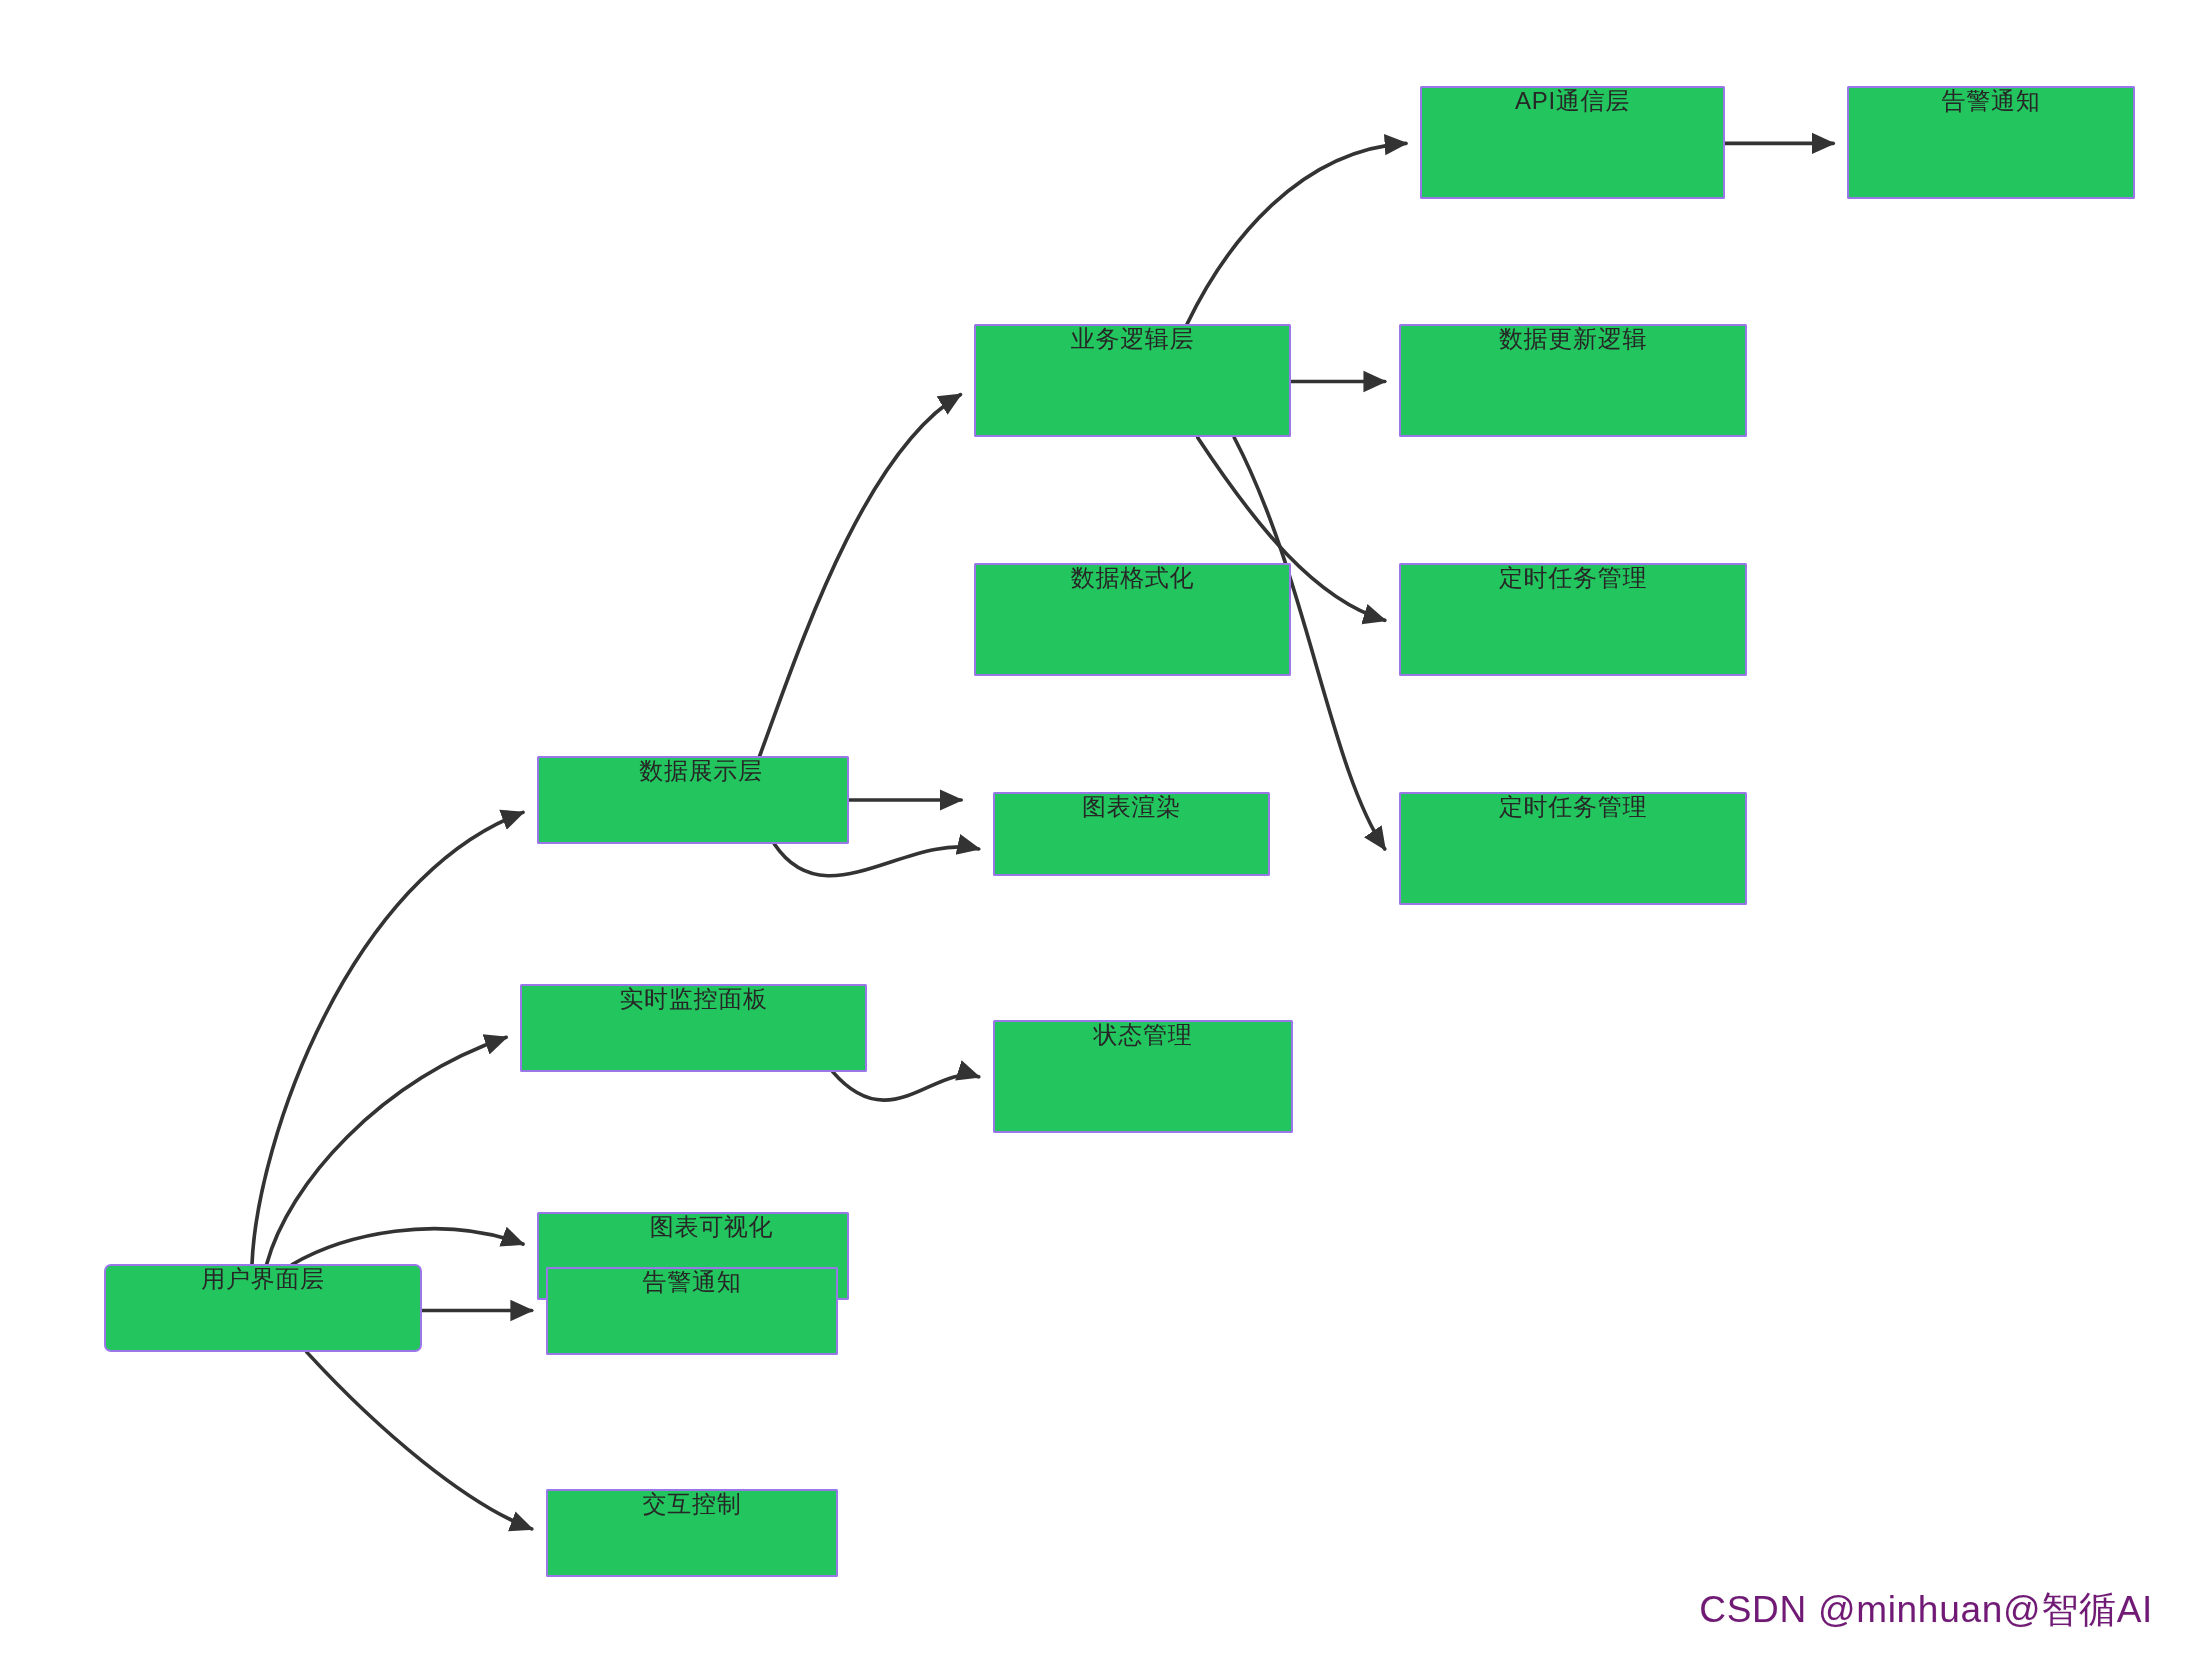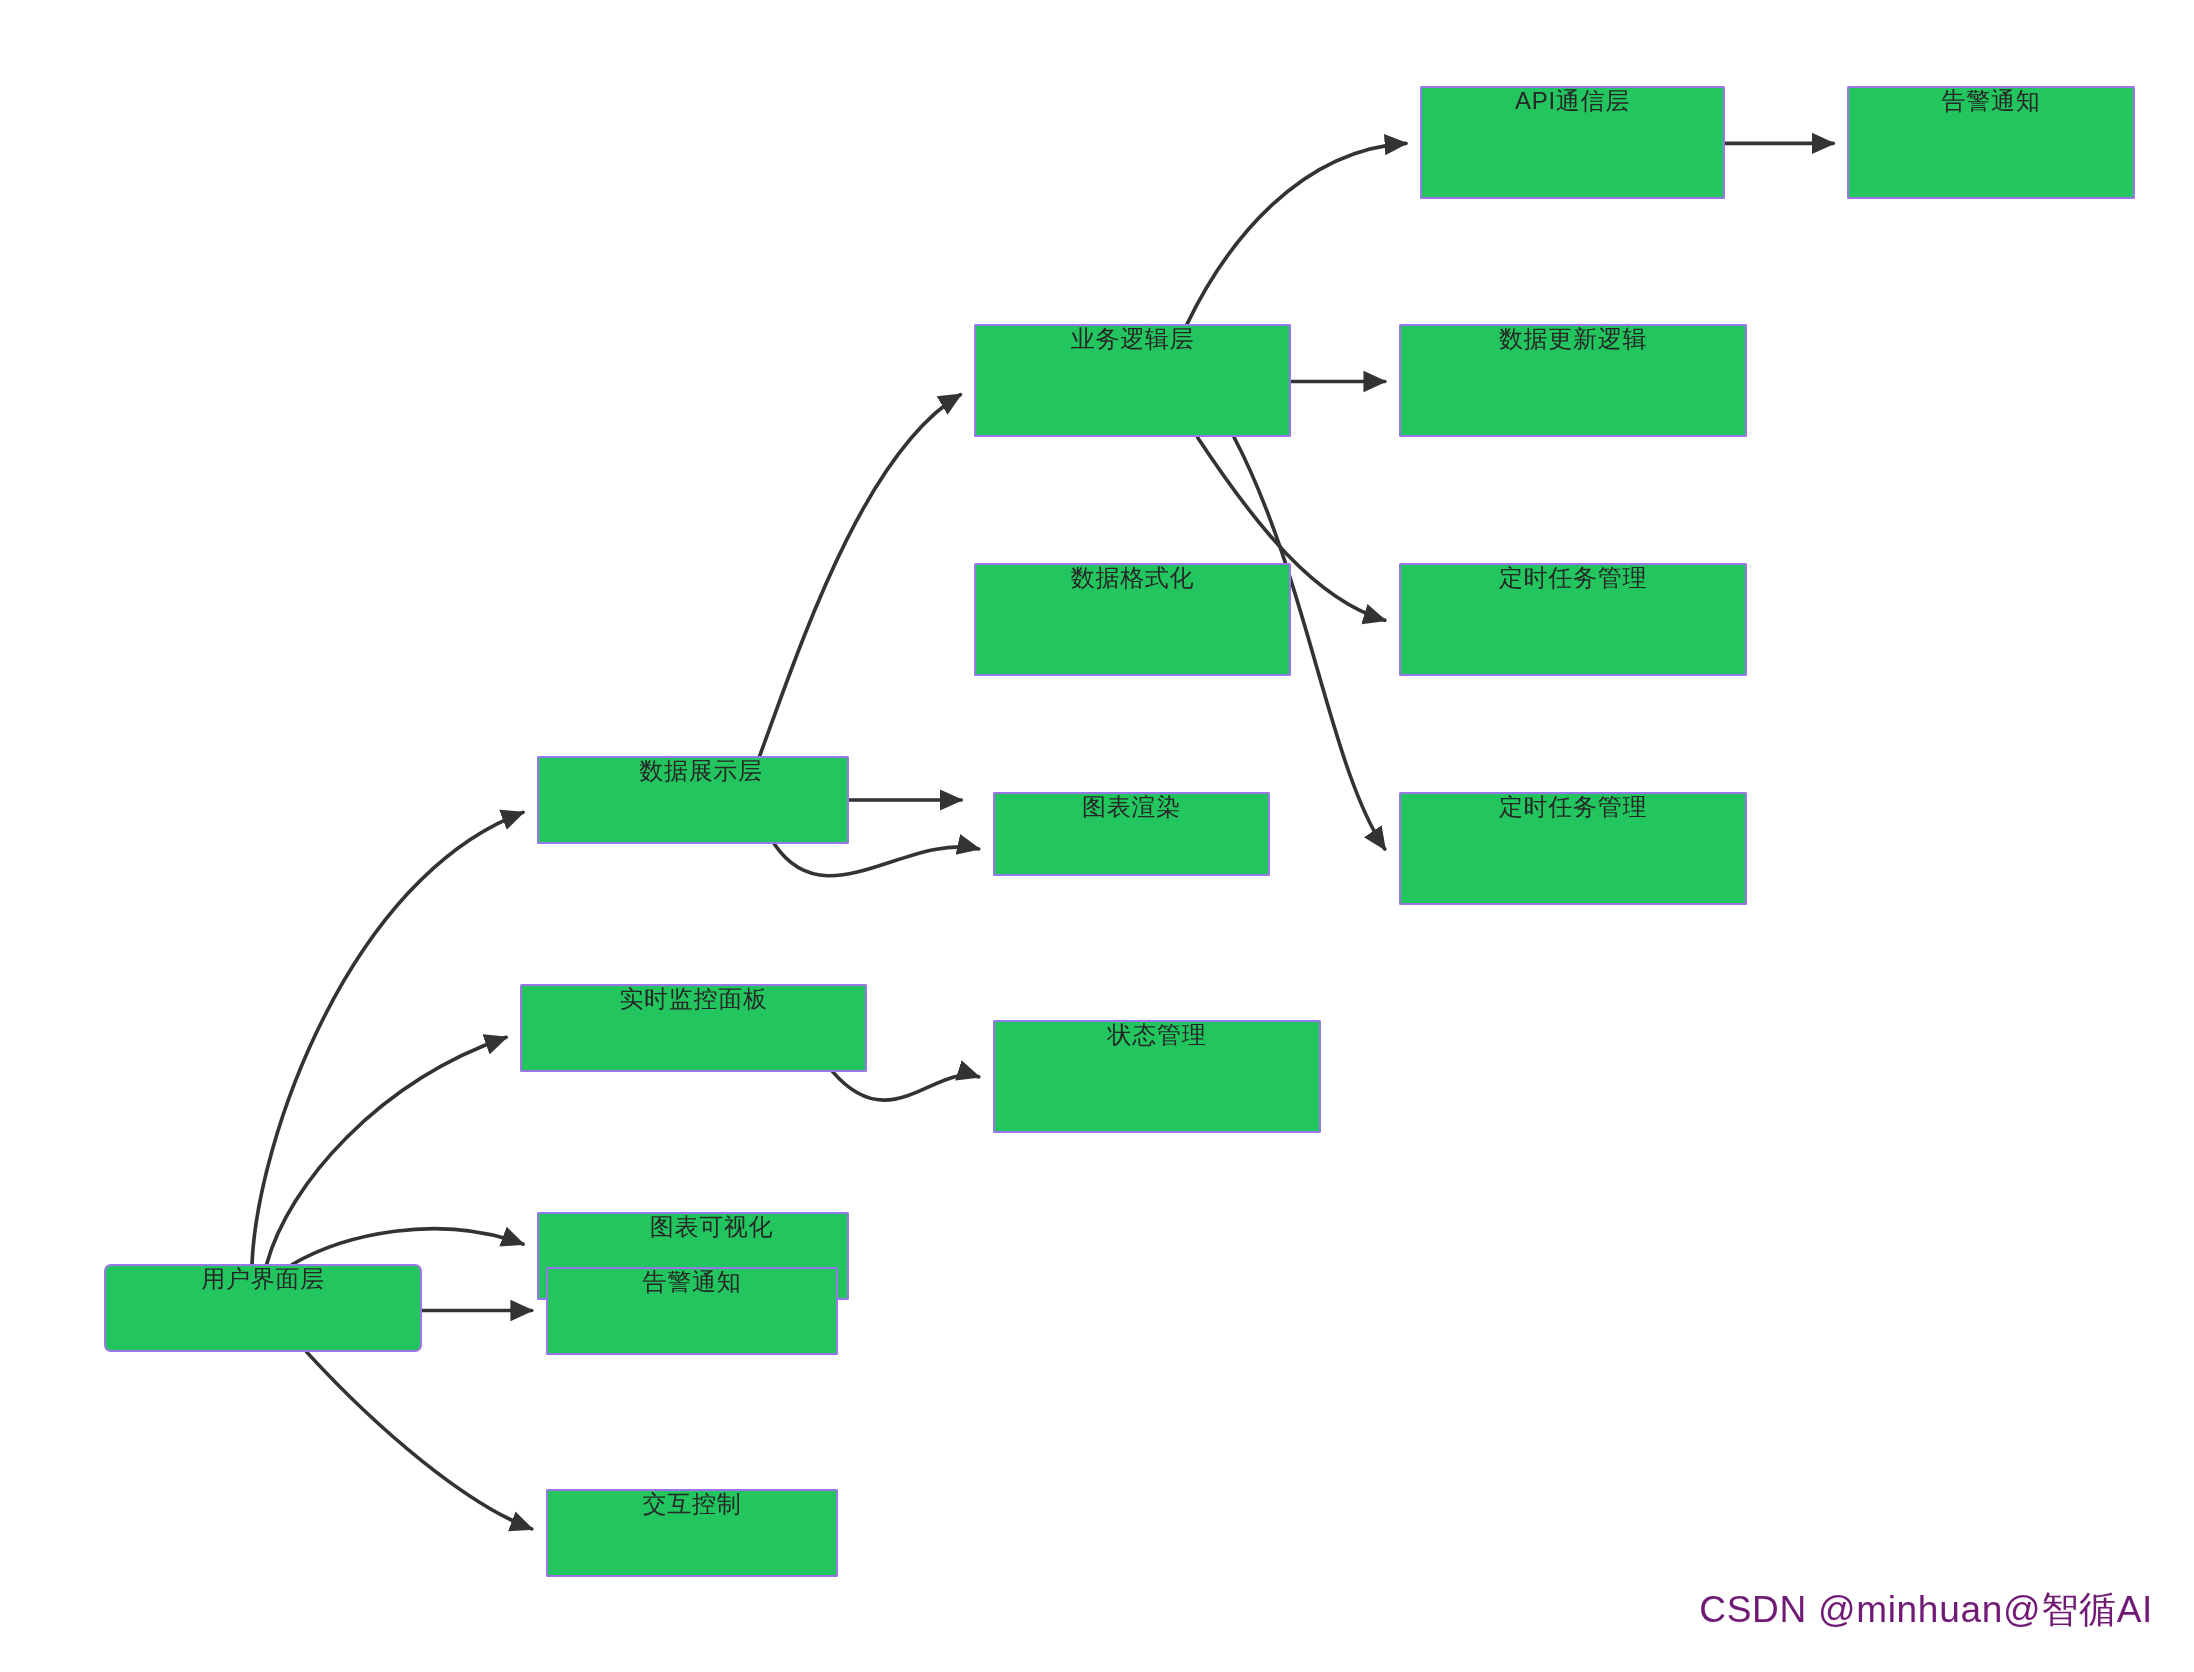--- a/index.html
+++ b/index.html
@@ -116,21 +116,21 @@
       </div>
       <div class="flow-node" style="left: 974px; top: 324px; width: 317px; height: 113px;">
         <span class="node-label">业务逻辑层</span>
       </div>
       <div class="flow-node" style="left: 974px; top: 563px; width: 317px; height: 113px;">
         <span class="node-label">数据格式化</span>
       </div>
       <div class="flow-node" style="left: 993px; top: 792px; width: 277px; height: 84px;">
         <span class="node-label">图表渲染</span>
       </div>
-      <div class="flow-node" style="left: 993px; top: 1020px; width: 328px; height: 113px;">
+      <div class="flow-node" style="left: 993px; top: 1020px; width: 300px; height: 113px;">
         <span class="node-label">状态管理</span>
       </div>
       <div class="flow-node" style="left: 1420px; top: 86px; width: 305px; height: 113px;">
         <span class="node-label">API通信层</span>
       </div>
       <div class="flow-node" style="left: 1847px; top: 86px; width: 288px; height: 113px;">
         <span class="node-label">告警通知</span>
       </div>
       <div class="flow-node" style="left: 1399px; top: 324px; width: 348px; height: 113px;">
         <span class="node-label">数据更新逻辑</span>

